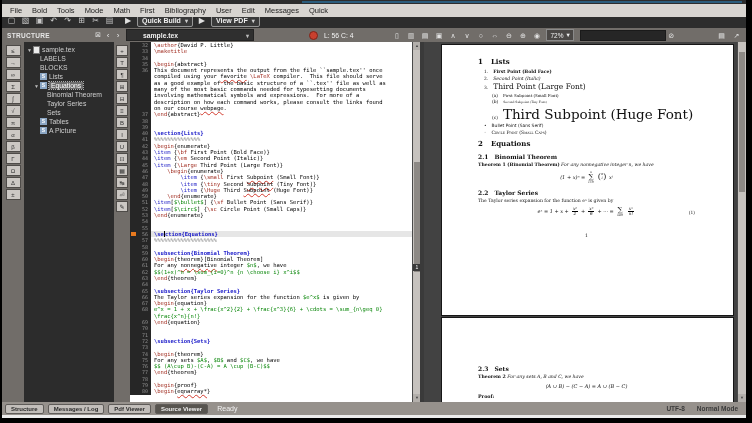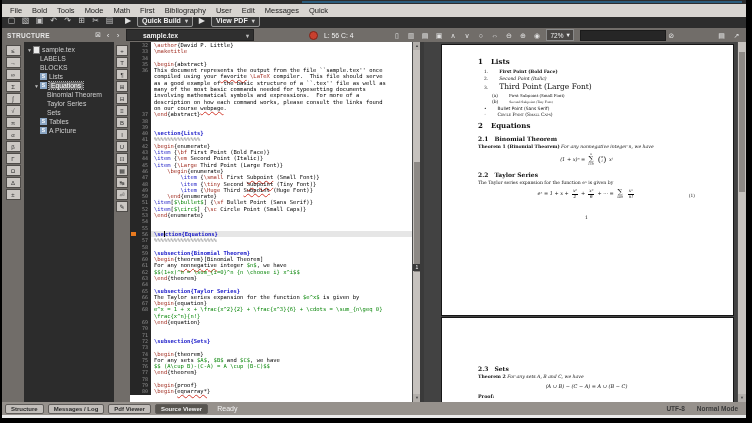--- a/index.html
+++ b/index.html
@@ -83,21 +83,21 @@
 
   
   .pdfview{position:absolute;left:422px;top:0;right:0;bottom:0;background:#424242;overflow:hidden;}
   .page{position:absolute;left:18px;width:291px;background:#fff;box-shadow:0 0 0 1px #161616;
         font-family:"DejaVu Serif",serif;color:#111;box-sizing:border-box;}
   .p1{top:3px;height:270px;padding:8px 38px 0 36px;}
   .p2{top:276px;height:210px;padding:42px 38px 0 36px;}
   .psec{font-size:7px;font-weight:bold;display:flex;gap:8px;margin:4px 0 3px;}
   .psub{font-size:6px;font-weight:bold;display:flex;gap:6px;margin:5px 0 2px;}
   .pdf-list{margin:1px 0 2px;}
-  .pli{display:flex;align-items:baseline;gap:11px;font-size:4.6px;margin:1.5px 0;}
+  .pli{display:flex;align-items:baseline;gap:5px;font-size:4.6px;margin:1.5px 0;}
   .pli .mk{flex:none;font-size:4.4px;}
   .ind1{padding-left:6px;} .ind2{padding-left:14px;}
   .st-bold{font-weight:bold;} .st-italic{font-style:italic;} .st-large{font-size:7.5px;}
   .st-small{font-size:4px;} .st-tiny{font-size:3px;} .st-huge{font-size:13.5px;}
   .st-sans{font-family:"DejaVu Sans",sans-serif;font-size:4.4px;}
   .st-smallcaps{font-variant:small-caps;}
   .thmline{font-size:4.6px;margin:2px 0;}
   .thmline b{font-weight:bold;} .thmline i{font-style:italic;}
   .eq{text-align:center;font-size:5px;font-style:italic;margin:4px 0;position:relative;}
   .eqno{position:absolute;right:0;top:35%;font-style:normal;font-size:4.4px;}
@@ -551,20 +551,24 @@
                 <span class="st-large">Third Point (Large Font)</span>
               </div>
               <div class="pli ind2">
                 <span class="mk">(a)</span>
                 <span class="st-small">First Subpoint (Small Font)</span>
               </div>
               <div class="pli ind2">
                 <span class="mk">(b)</span>
                 <span class="st-tiny">Second Subpoint (Tiny Font)</span>
               </div>
+              <div class="pli ind2">
+                <span class="mk">(c)</span>
+                <span class="st-huge">Third Subpoint (Huge Font)</span>
+              </div>
               <div class="pli ind1">
                 <span class="mk">•</span>
                 <span class="st-sans">Bullet Point (Sans Serif)</span>
               </div>
               <div class="pli ind1">
                 <span class="mk">◦</span>
                 <span class="st-smallcaps">Circle Point (Small Caps)</span>
               </div>
             </div>
           <div class="psec">

